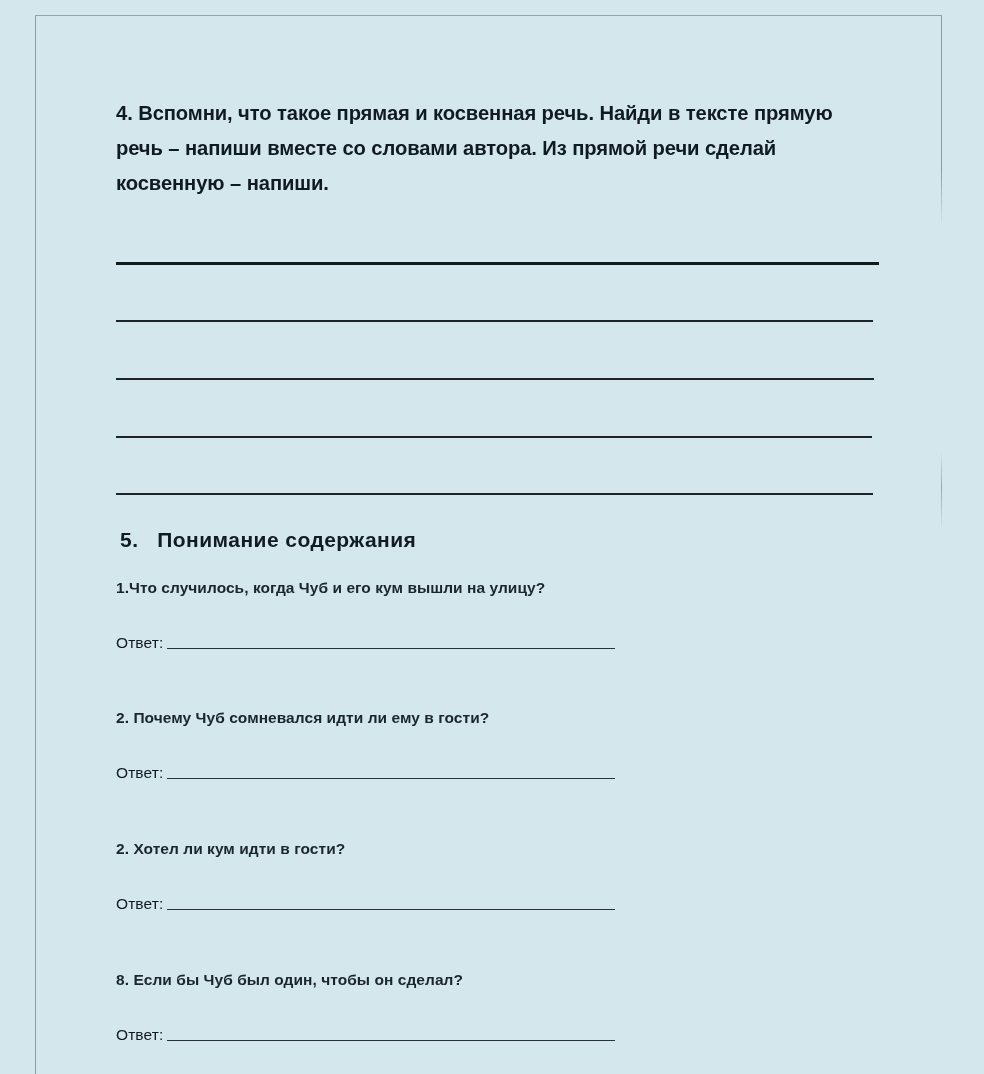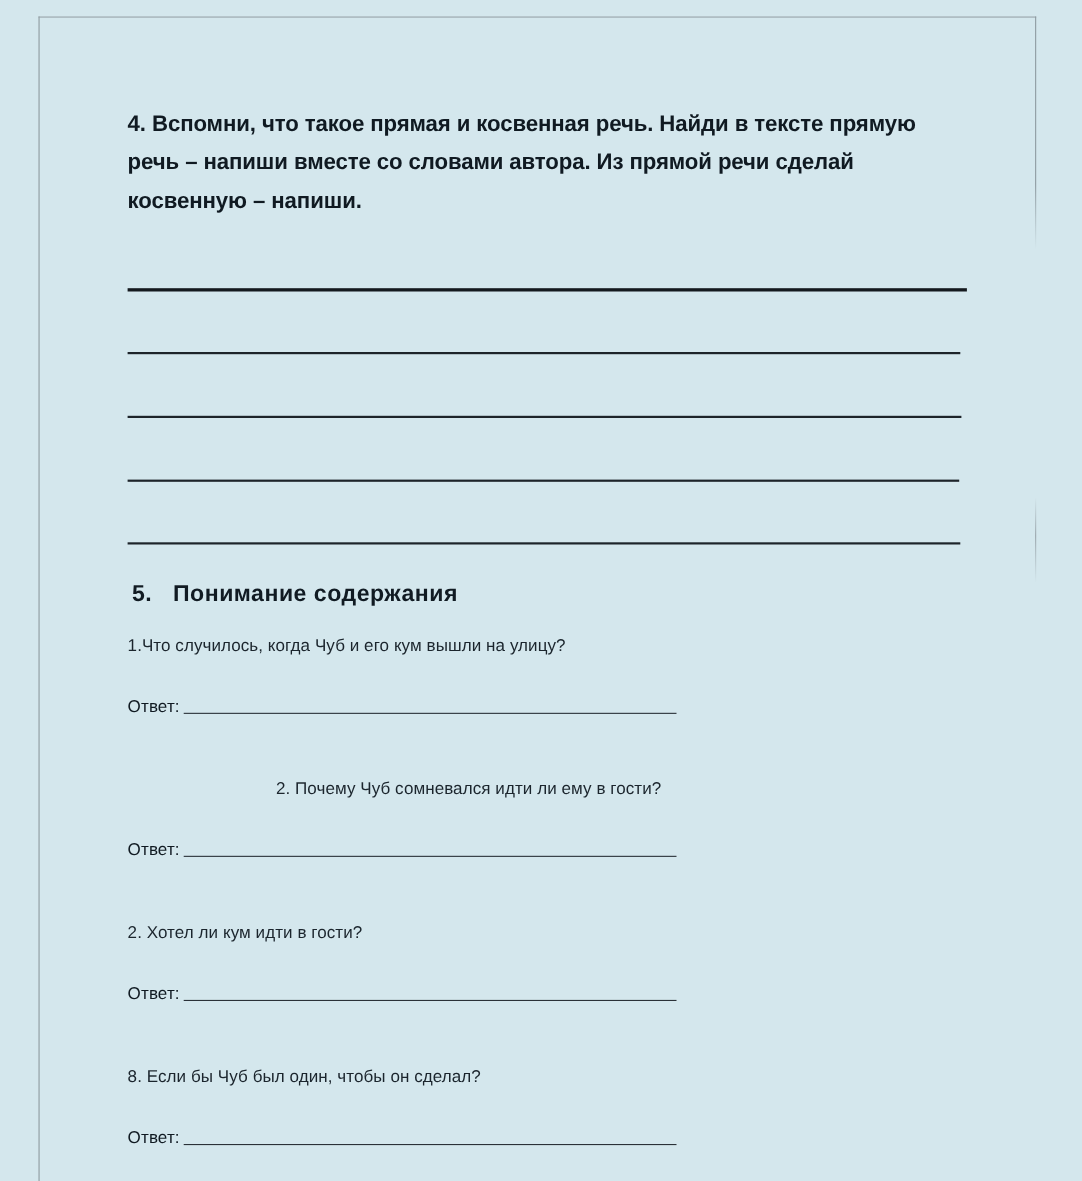--- a/index.html
+++ b/index.html
@@ -111,27 +111,27 @@
     color: #111b23;
     white-space: pre;
   }
 
   .qa-block {
     position: absolute;
     left: 0;
     width: 620px;
   }
   .qa-block.q1 { top: 578px; }
-  .qa-block.q2 { top: 708px; text-align: center; }
+  .qa-block.q2 { top: 708px; }
   .qa-block.q3 { top: 839px; }
   .qa-block.q4 { top: 970px; }
 
   .question-text {
     font-size: 15.5px;
-    font-weight: 400;
+    font-weight: 700;
     line-height: 20px;
     color: #1b252d;
     letter-spacing: 0.05px;
   }
 
   .answer-row {
     display: flex;
     align-items: flex-end;
     margin-top: 37px;
   }

